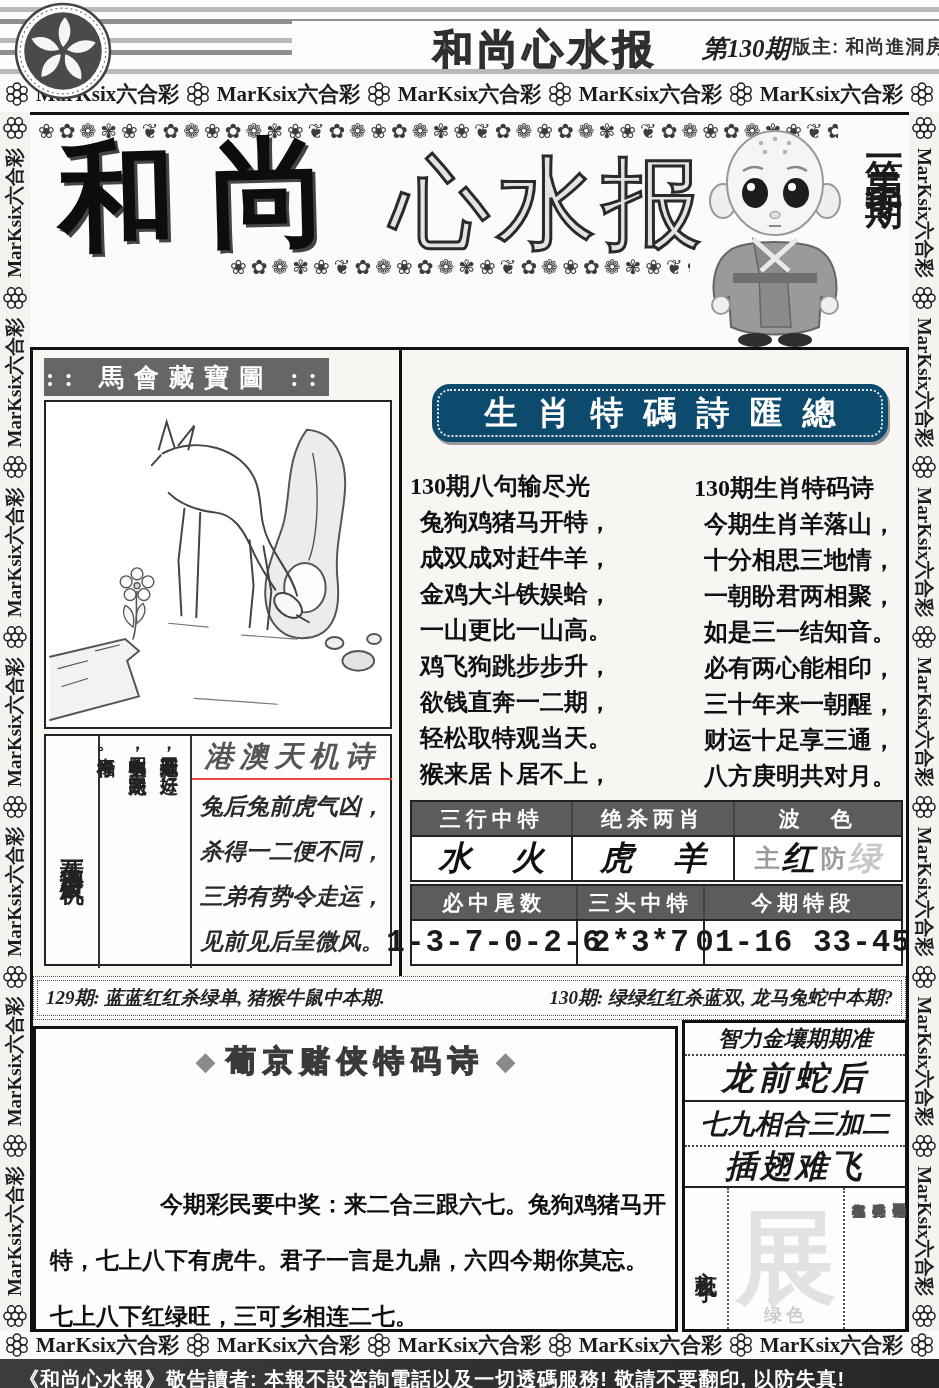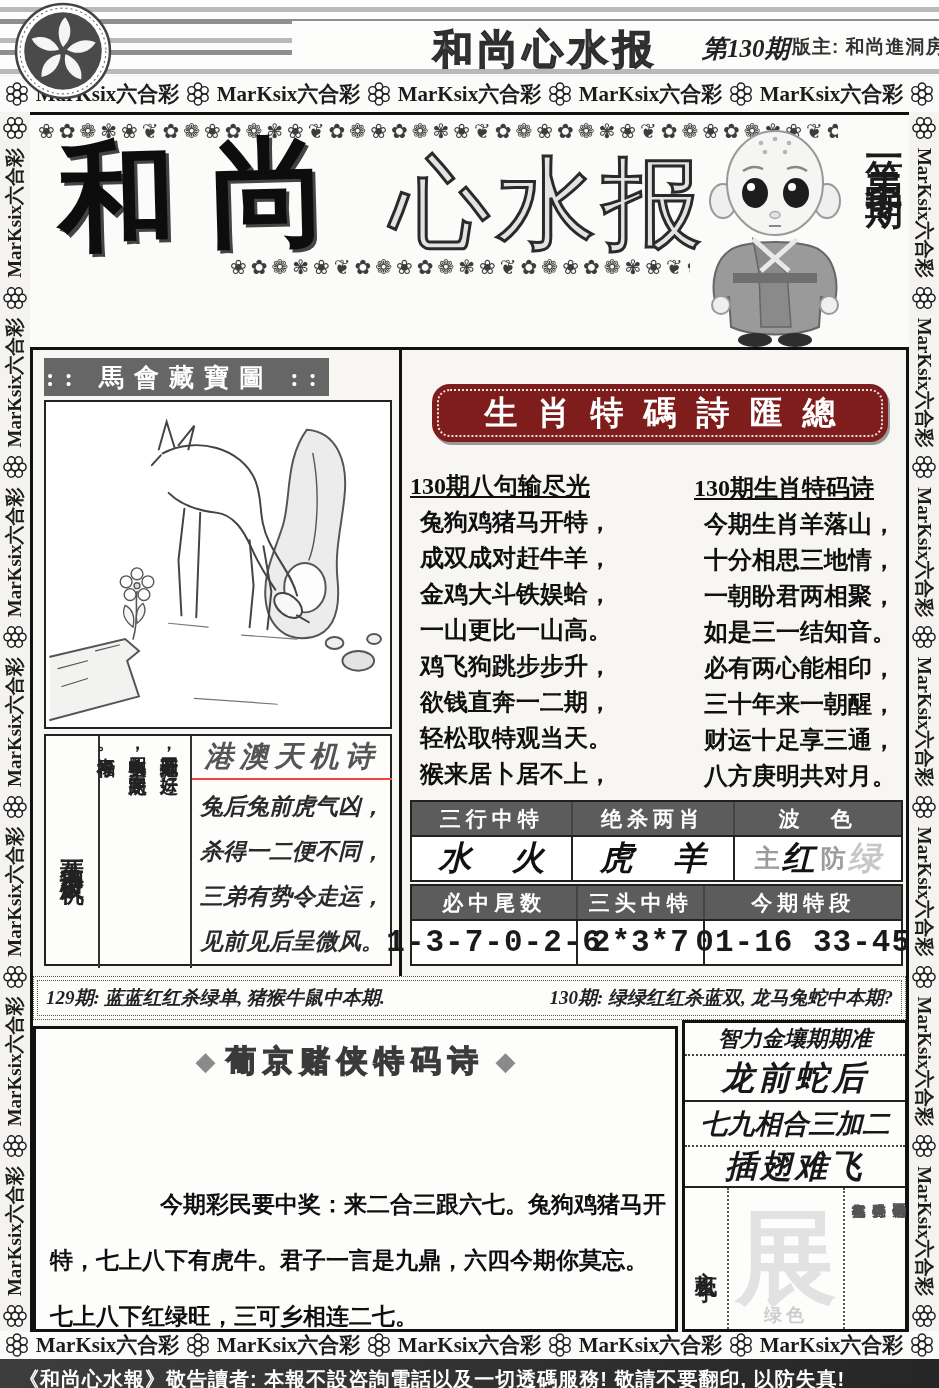--- a/index.html
+++ b/index.html
@@ -71,29 +71,29 @@
     writing-mode:vertical-rl; font-family:"Liberation Serif",serif; font-weight:700; font-size:24px; letter-spacing:3px; color:#222;}
   .huang-c2 { border-right:2px solid #333; writing-mode:vertical-rl; white-space:pre-line;
     font-family:"Liberation Serif",serif; font-weight:700; font-size:18px; line-height:1.75; padding:8px 6px; color:#222;}
   .gangao-hd { height:44px; border-bottom:2px solid #ef4444; display:flex; align-items:center; justify-content:center;
     font-family:"Liberation Serif",serif; font-weight:800; font-size:29px; letter-spacing:6px; color:#555; font-style:italic;}
   .gangao-lines { padding:4px 8px; }
   .gangao-line { font-family:"Liberation Serif",serif; font-weight:700; font-style:italic; font-size:23px; line-height:45px; color:#2a2a2a; white-space:nowrap;}
   .divider-mid { position:absolute; left:399px; top:350px; width:3px; height:626px; background:#111; }
   
   .sx-banner {
-    position:absolute; left:432px; top:384px; width:456px; height:58px; background:#7f1d1d;
+    position:absolute; left:432px; top:384px; width:456px; height:58px; background:#0c4a6e;
     border-radius:18px; display:flex; align-items:center; justify-content:center;
     outline:2px dotted #e6e6e6; outline-offset:-7px; box-shadow:2px 3px 0 #999;
   }
   .sx-banner span { color:#fff; font-family:"Liberation Serif",serif; font-weight:800; font-size:33px; letter-spacing:20px; text-indent:20px; white-space:nowrap;}
   .poem { position:absolute; width:260px; }
   .poem-left { left:410px; top:468px; }
   .poem-right { left:694px; top:470px; width:214px; }
-  .poem-title { font-family:"Liberation Serif",serif; font-weight:700; font-size:24px; line-height:36px; color:#101010; white-space:nowrap;text-decoration:underline;}
+  .poem-title { font-family:"Liberation Serif",serif; font-weight:700; font-size:24px; line-height:36px; color:#101010; white-space:nowrap;}
   .poem-line { font-family:"Liberation Serif",serif; font-weight:700; font-size:24px; line-height:36px; color:#101010; text-indent:10px; white-space:nowrap;}
   .ztable { position:absolute; left:410px; width:493px; border:2px solid #222; background:#fff;}
   .ztable-1 { top:800px; }
   .ztable-2 { top:884px; }
   .zt-head { display:grid; background:#5c5c5c; border-bottom:2px solid #222; }
   .zt-row { display:grid; }
   .zt-h { height:33px; display:flex; align-items:center; justify-content:center; color:#fff; font-weight:800; font-size:21px; letter-spacing:5px; border-right:2px solid #444;}
   .zt-h:last-child { border-right:none; }
   .zt-c { height:43px; display:flex; align-items:center; justify-content:center; border-right:2px solid #222; }
   .zt-c:last-child { border-right:none; }

